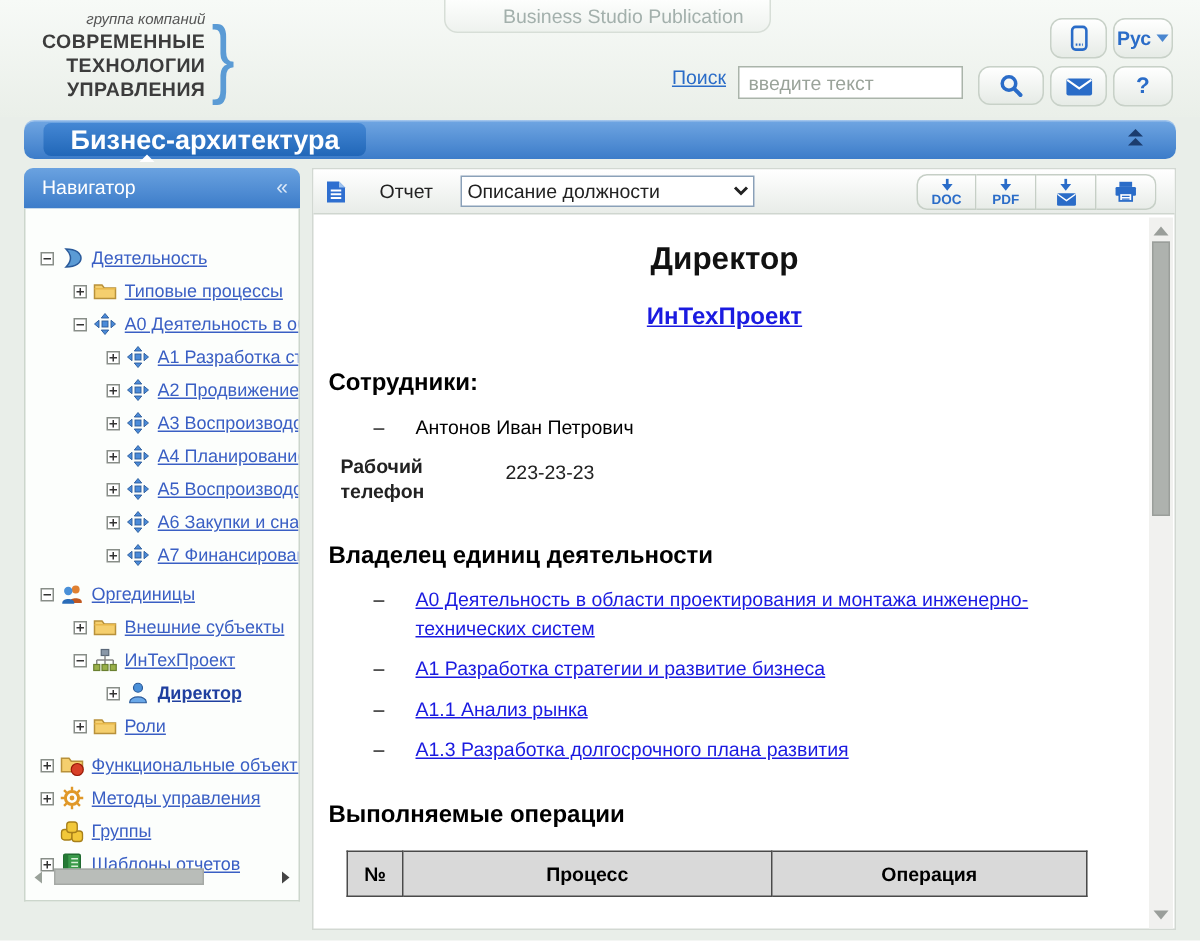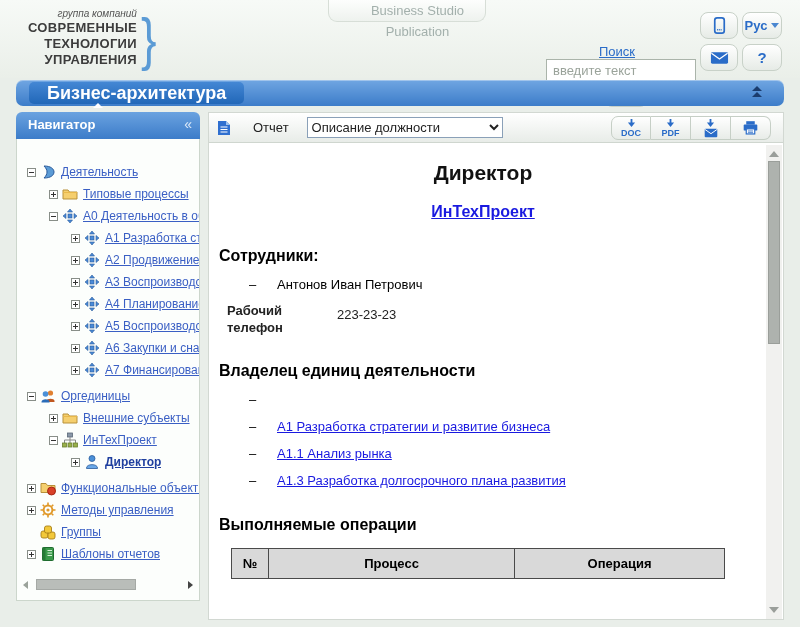--- a/index.html
+++ b/index.html
@@ -7,59 +7,59 @@
   body {
     font-family: "Liberation Sans", sans-serif;
     background: #e9eee9;
     position: relative;
     overflow: hidden;
     color: #222;
   }
   
   .header { position: absolute; left:0; top:0; width:800px; height:78px;
     background: linear-gradient(#f7faf7,#eaefe9); }
-  .app-tab { position:absolute; left:328px; top:0; width:158px; height:22px;
+  .app-tab { position:absolute; left:296px; top:0; width:218px; height:22px;
     background: linear-gradient(#fdfefd,#eef2ee); border:1px solid #d7ded7; border-top:none;
     border-radius: 0 0 9px 9px; color:#a3b0ac; font-size:13px; text-align:center; line-height:21px;padding-left:21px; }
   .logo { position:absolute; left:28px; top:8px; display:flex; align-items:flex-start; }
   .logo-text { text-align:right; }
   .logo-group { font-size:10px; color:#555; margin-bottom:1px;font-style:italic; }
   .logo-line { font-size:13px; font-weight:bold; color:#3c3c3c; line-height:16px; letter-spacing:.3px; }
   .logo-brace { font-size:58px; color:#5b9bd5; line-height:62px; margin-left:2px; font-weight:400;
     transform: scaleX(.8); }
   .hdr-buttons { position:absolute; right:18px; top:12px; display:grid;
     grid-template-columns:38px 40px; grid-auto-rows:27px; gap:5px 4px; }
   .hbtn { background: linear-gradient(#ffffff,#e6ebe6); border:1px solid #c8d1c8; border-radius:8px;
     display:flex; align-items:center; justify-content:center; color:#2a6cc8; font-weight:bold; font-size:15px;
     cursor:pointer; }
   .lang-caret { width:0; height:0; border-left:4px solid transparent; border-right:4px solid transparent;
     border-top:5px solid #4a86d0; margin-left:4px; }
   .lang-label { font-size:13px; color:#2a6cc8; font-weight:bold; }
-  .search-row { position:absolute; right:104px; top:44px; display:flex; align-items:center;flex-direction:column; }
+  .search-row { position:absolute; right:104px; top:44px; display:flex; align-items:flex-start; }
   .search-link { font-size:13px; color:#2a6cc8; text-decoration:underline; margin-right:8px; cursor:pointer; }
   .search-input { width:150px; height:22px; border:1px solid #aab4aa; background:#fff;
     font-size:13px; padding:0 6px; color:#333; font-family:"Liberation Sans",sans-serif; }
   .search-input::placeholder { color:#9aa39a; }
   .search-btn { width:44px; height:26px; margin-left:10px; }
   
   .navbar { position:absolute; left:16px; top:80px; width:768px; height:26px; border-radius:7px;
     background: linear-gradient(#70a6e2,#3c7cc9); box-shadow: inset 0 1px 0 rgba(255,255,255,.35); }
   .nav-tab { position:absolute; left:13px; top:2px; height:22px; padding:0 18px; border-radius:5px;
     background: linear-gradient(#4487d4,#2167b8); color:#fff; font-size:18px; font-weight:bold;
     line-height:22px; cursor:pointer; }
   .nav-tab::after { content:""; position:absolute; left:64px; bottom:-4px;
     border-left:5px solid transparent; border-right:5px solid transparent; border-bottom:5px solid #fff; }
   .nav-collapse { position:absolute; right:20px; top:5px; width:14px; height:16px; cursor:pointer; }
   .chev { width:0; height:0; border-left:5px solid transparent; border-right:5px solid transparent;
     border-bottom:5px solid #1b3c6e; margin:1px auto; }
   
   .sidebar { position:absolute; left:16px; top:112px; width:184px; height:505px; }
   .side-head { height:27px; border-radius:6px 6px 0 0; position:relative;
     background: linear-gradient(#6aa2e0,#3c7cc9); }
-  .side-title { color:#fff; font-size:13px; font-weight:bold; line-height:26px; padding-left:12px; }
+  .side-title { color:#fff; font-size:13px; font-weight:normal; line-height:26px; padding-left:12px; }
   .side-collapse { position:absolute; right:10px; top:0; color:#dce9f8; font-size:14px; line-height:25px;
     cursor:pointer; letter-spacing:-2px; }
   .side-body { height:462px; background:#fcfefc; border:1px solid #ccd6cc; border-top:none;
     overflow:hidden; position:relative; }
   .tree { padding-top:22px; }
   .tree-row { display:flex; align-items:center; height:22px; white-space:nowrap; font-size:12px; }
   .lv0 { padding-left:10px; } .lv1 { padding-left:32px; } .lv2 { padding-left:54px; }
   .gap-top { margin-top:4px; }
   .ebox { width:9px; height:9px; border:1px solid #888e88; background:#fff; position:relative;
     flex:0 0 9px; margin-right:4px; cursor:pointer; }
@@ -362,20 +362,27 @@
           </svg>
         <a class="tlink">ИнТехПроект</a>
       </div>
       <div class="tree-row lv2">
         <span class="ebox plus"></span>
         <svg class="ic ticon">
             <use href="#i-person"></use>
           </svg>
         <a class="tlink sel">Директор</a>
       </div>
+      <div class="tree-row lv1">
+        <span class="ebox plus"></span>
+        <svg class="ic ticon">
+            <use href="#i-folder"></use>
+          </svg>
+        <a class="tlink">Роли</a>
+      </div>
       <div class="tree-row lv0 gap-top">
         <span class="ebox plus"></span>
         <svg class="ic ticon">
             <use href="#i-folderred"></use>
           </svg>
         <a class="tlink">Функциональные объекты</a>
       </div>
       <div class="tree-row lv0">
         <span class="ebox plus"></span>
         <svg class="ic ticon">
@@ -458,20 +465,21 @@
 
     <div class="contact-row">
       <div class="contact-label">Рабочий телефон</div>
       <div class="contact-value">223-23-23</div>
     </div>
 
     <h3 class="sect">Владелец единиц деятельности</h3>
     <div class="dashlist">
       <div class="ditem">
         <span class="dash">–</span>
+        <a>А0 Деятельность в области проектирования и монтажа инженерно-технических систем</a>
       </div>
       <div class="ditem">
         <span class="dash">–</span>
         <a>А1 Разработка стратегии и развитие бизнеса</a>
       </div>
       <div class="ditem">
         <span class="dash">–</span>
         <a>А1.1 Анализ рынка</a>
       </div>
       <div class="ditem">

